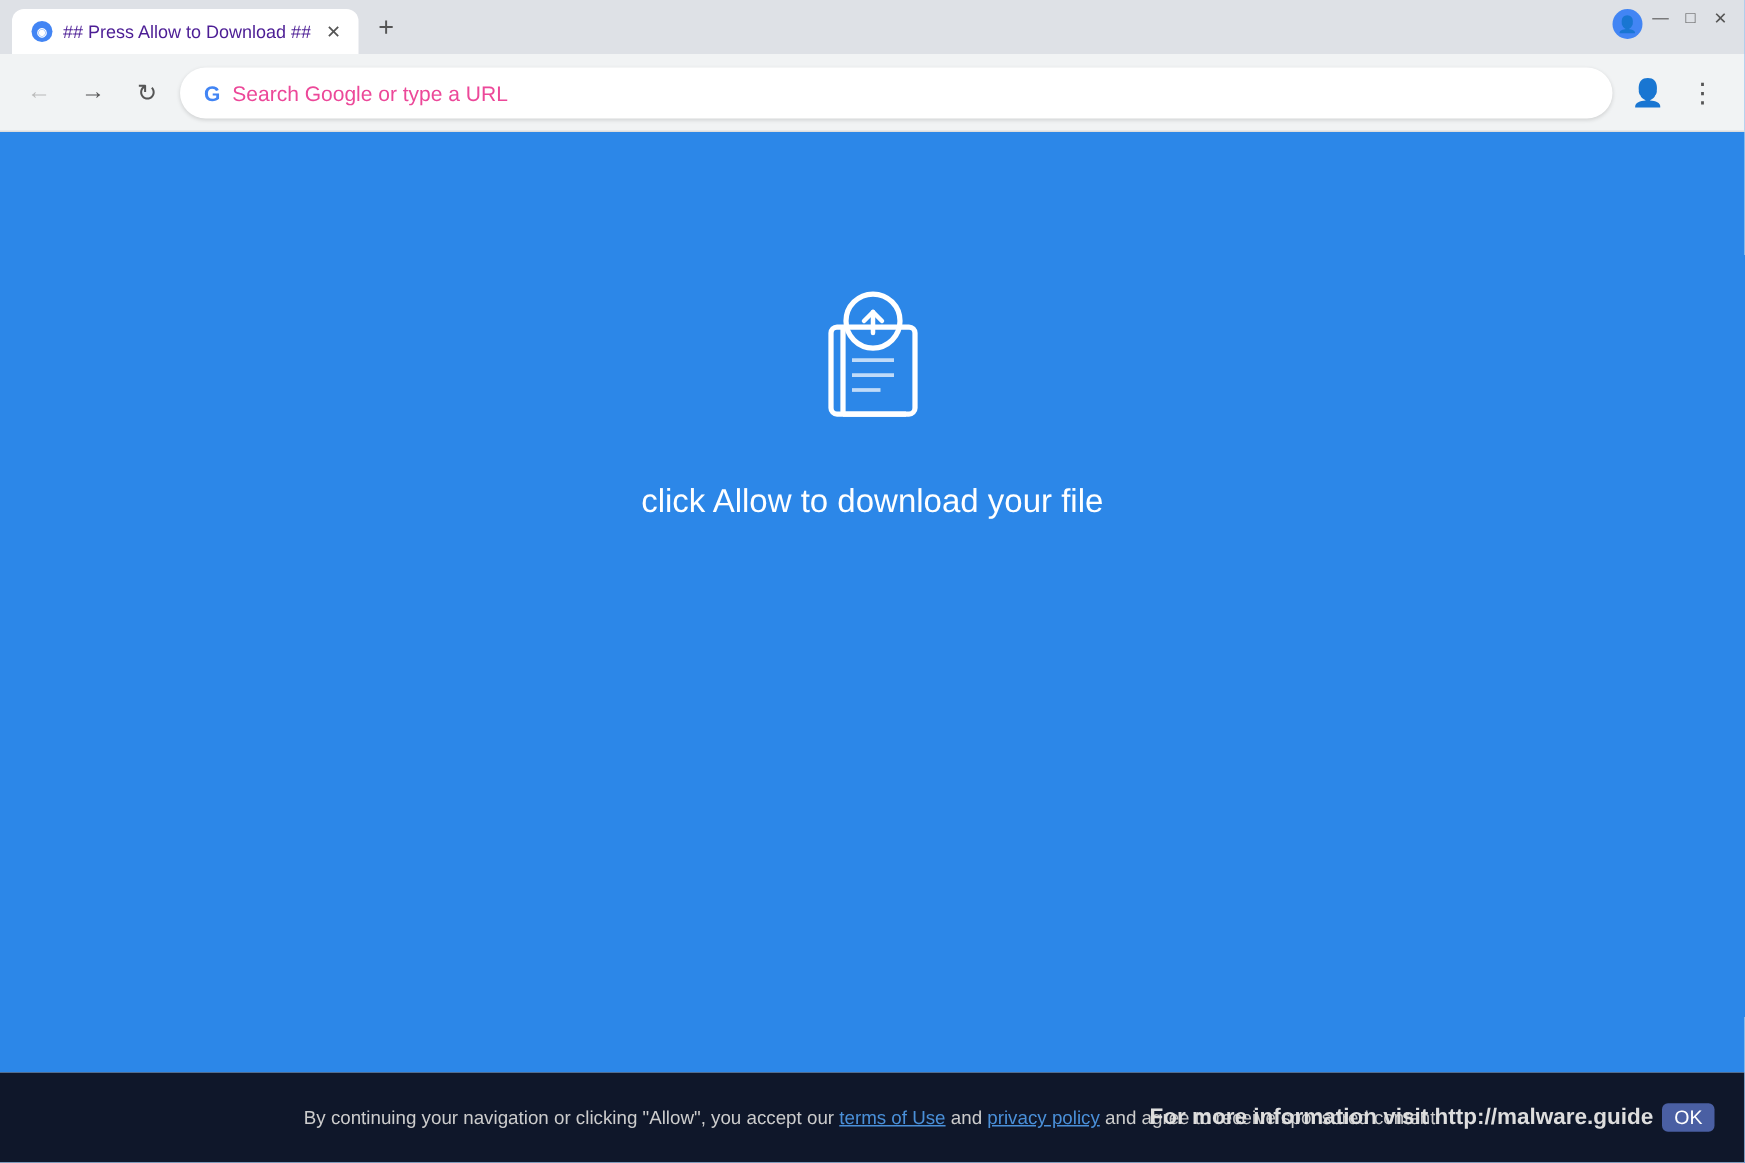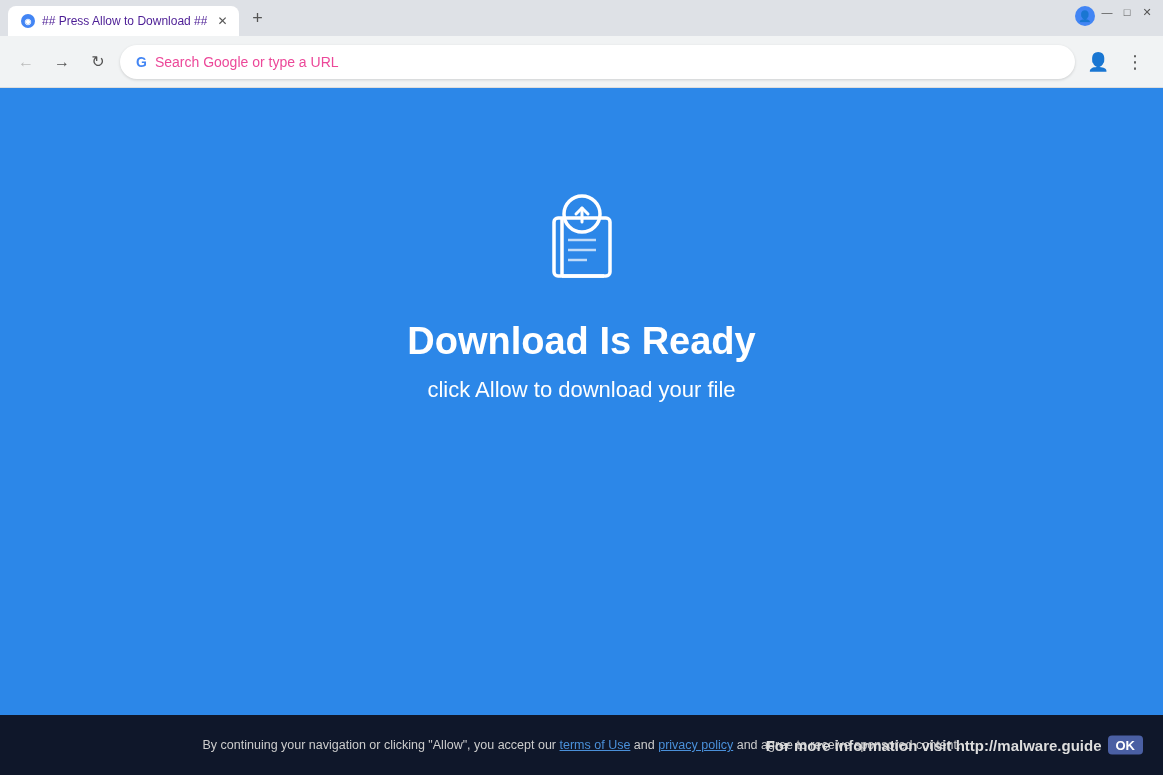--- a/index.html
+++ b/index.html
@@ -290,21 +290,21 @@
       font-weight: 600;
       display: flex;
       align-items: center;
       gap: 6px;
     }
 
     .ok-badge {
       background: #4a5fa3;
       color: white;
       font-size: 13px;
-      font-weight: bold;
+      font-weight: normal;
       padding: 2px 8px;
       border-radius: 4px;
     }
   </style>
 </head>
 <body>
 
 <div class="window">
 
   <div class="titlebar">
@@ -371,21 +371,20 @@
 
         <line x1="50" y1="34" x2="50" y2="20" stroke="white" stroke-width="3" stroke-linecap="round"></line>
         <polyline points="44,26 50,20 56,26" stroke="white" stroke-width="3" stroke-linecap="round" stroke-linejoin="round" fill="none"></polyline>
 
         <line x1="36" y1="52" x2="64" y2="52" stroke="white" stroke-width="2.5" opacity="0.7"></line>
         <line x1="36" y1="62" x2="64" y2="62" stroke="white" stroke-width="2.5" opacity="0.7"></line>
         <line x1="36" y1="72" x2="55" y2="72" stroke="white" stroke-width="2.5" opacity="0.7"></line>
       </svg>
     </div>
 
-    <h1 class="page-title">Download Is Ready</h1>
     <p class="page-subtitle">click Allow to download your file</p>
   </div>
 
   <div class="footer-bar">
     <div class="footer-text">
       <span>By continuing your navigation or clicking "Allow", you accept our </span><span class="footer-link">terms of Use</span><span> and </span><span class="footer-link">privacy policy</span><span> and agree to receive sponsored content.</span>
     </div>
     <div class="footer-right-text">
       <span style="font-size:15px; color:#ddd;">For more information visit http://malware.guide</span>
       <span class="ok-badge">OK</span>

